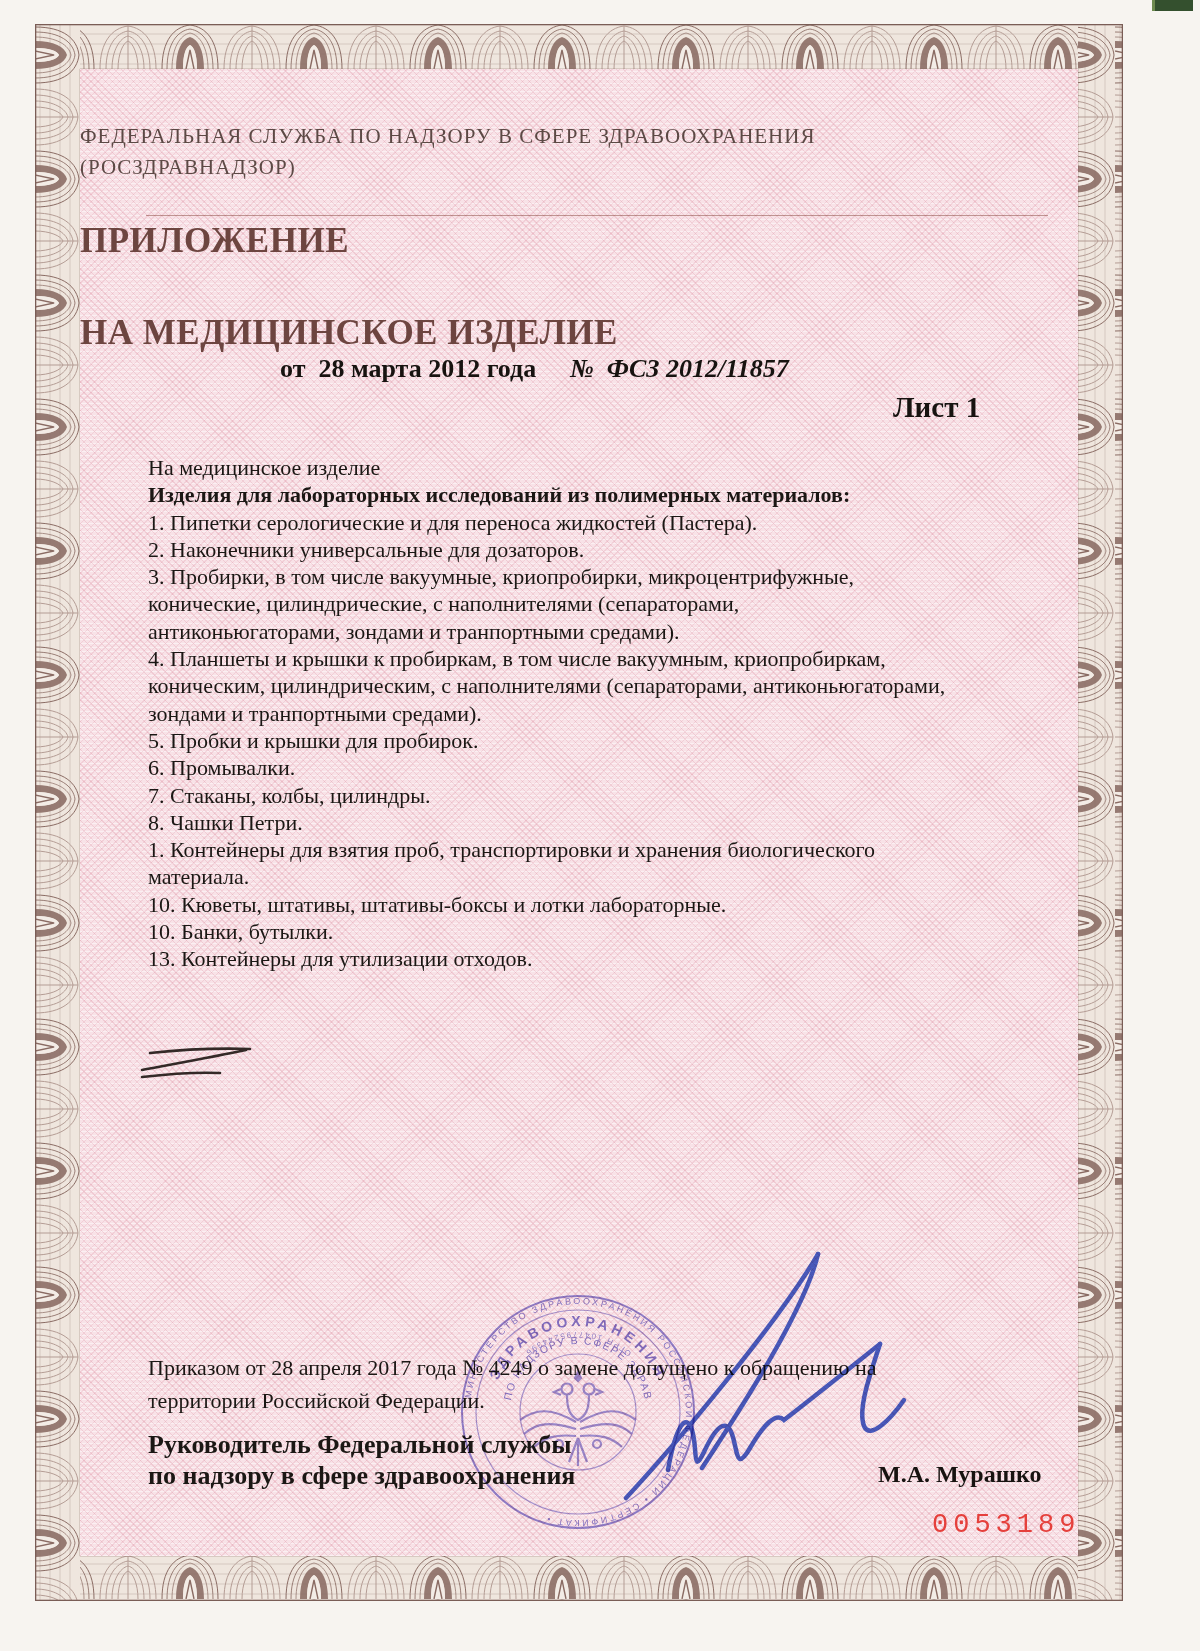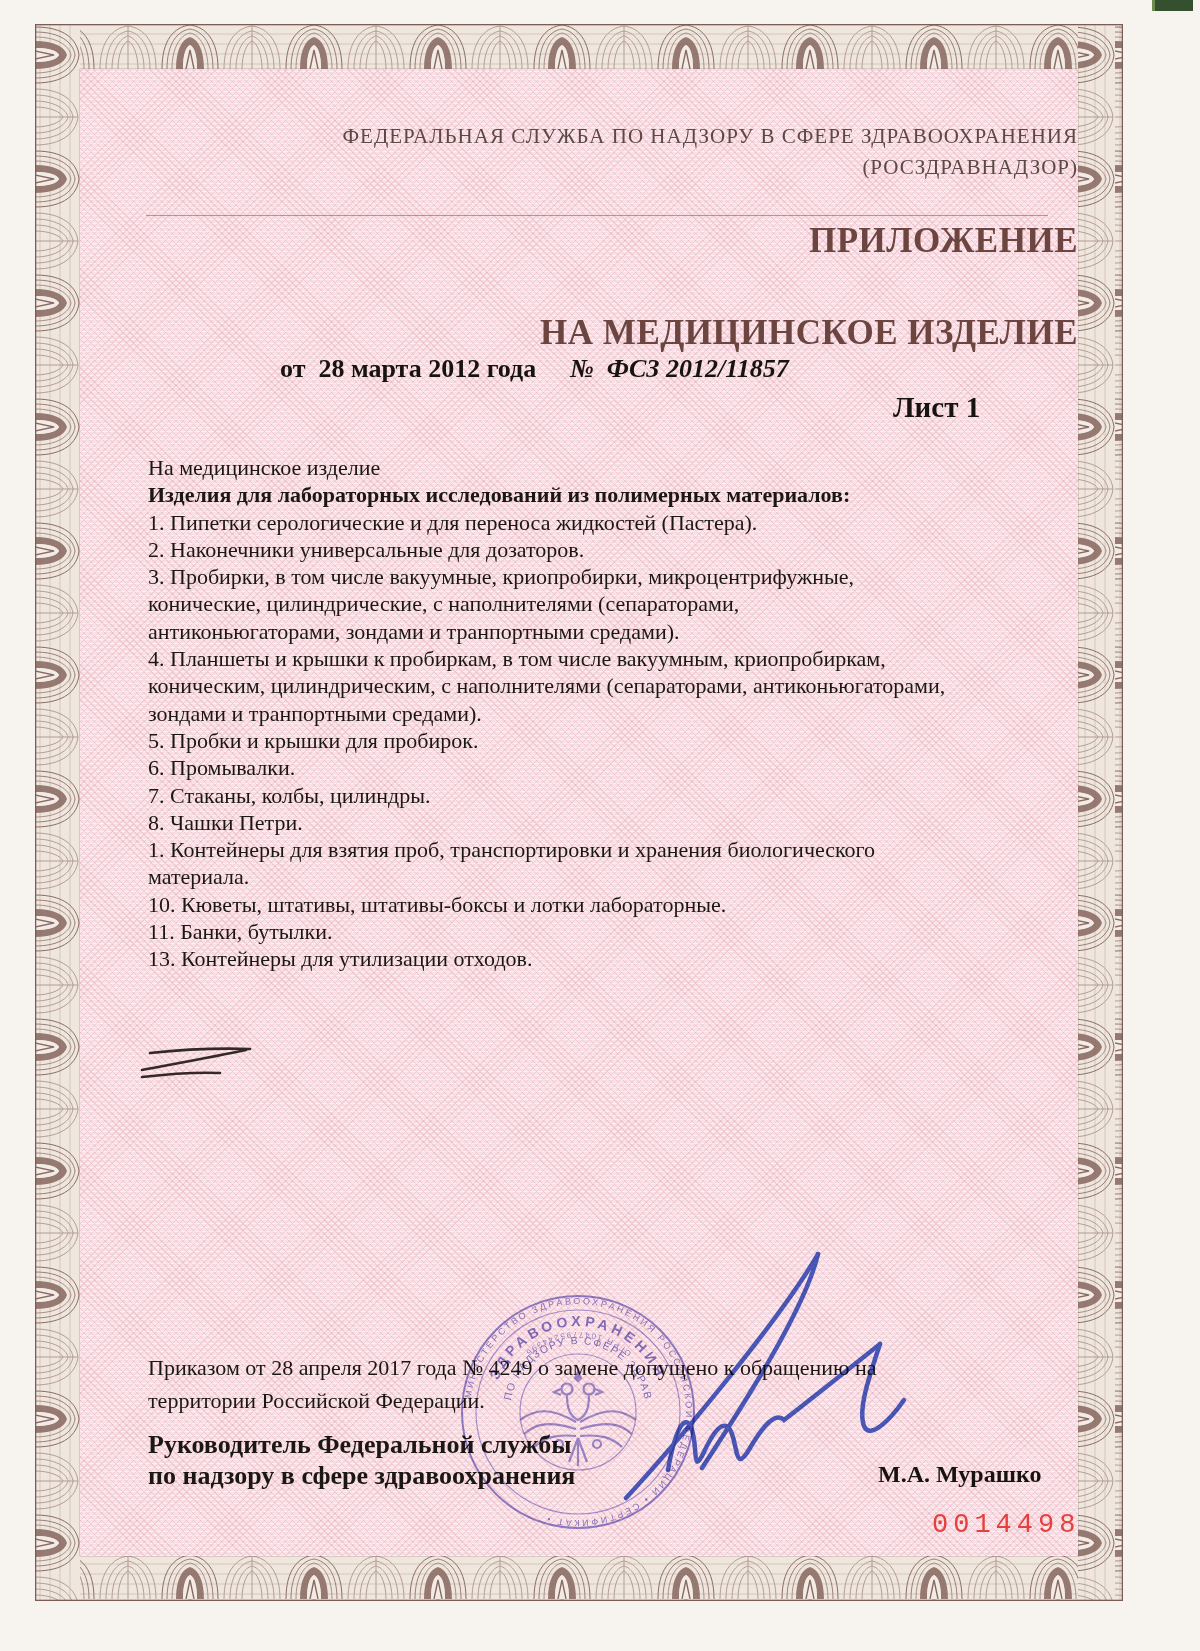--- a/index.html
+++ b/index.html
@@ -11,21 +11,21 @@
   .abs{position:absolute;}
   
   .pink-area{
     position:absolute;left:80px;top:69px;width:998px;height:1487px;
     background-color:#f8e2e7;
     background-image:
       repeating-linear-gradient(45deg, rgba(214,120,142,.22) 0px, rgba(214,120,142,.22) 1px, transparent 1px, transparent 5px),
       repeating-linear-gradient(-45deg, rgba(214,120,142,.18) 0px, rgba(214,120,142,.18) 1px, transparent 1px, transparent 5px),
       repeating-linear-gradient(0deg, rgba(255,255,255,.45) 0px, rgba(255,255,255,.45) 1px, transparent 1px, transparent 4px);
   }
-  .center{left:0;width:100%;text-align:right;}
+  .center{left:0;width:100%;text-align:left;}
   .agency{font-size:21px;letter-spacing:1px;color:#5c4945;}
   .hrule{border-top:1px solid rgba(142,74,68,.55);height:0;}
   .title{font-size:35px;font-weight:bold;color:#6d4540;letter-spacing:.5px;}
   .meta{font-size:26px;font-weight:bold;color:#171310;white-space:pre;}
   .sheet{font-size:29px;font-weight:bold;color:#171310;}
   .body-lines{font-size:22px;line-height:27.3px;color:#1b1714;width:925px;}
   .body-lines .bline{white-space:nowrap;}
   .body-lines .bold{font-weight:bold;}
   .note{font-size:22px;line-height:32.5px;color:#1b1714;}
   .sigpos{font-size:26px;font-weight:bold;line-height:31px;color:#1b1714;}
@@ -144,21 +144,21 @@
         <div class="bline">7. Стаканы, колбы, цилиндры.</div>
 
         <div class="bline">8. Чашки Петри.</div>
 
         <div class="bline">1. Контейнеры для взятия проб, транспортировки и хранения биологического</div>
 
         <div class="bline">материала.</div>
 
         <div class="bline">10. Кюветы, штативы, штативы-боксы и лотки лабораторные.</div>
 
-        <div class="bline">11. Банки, бутылки.</div>
+        <div class="bline">10. Банки, бутылки.</div>
 
 
         <div class="bline">13. Контейнеры для утилизации отходов.</div>
       </div>
 
     <svg class="abs sig-svg" style="left:58px;top:950px;" width="130" height="66" aria-hidden="true">
       <g stroke="#35302c" stroke-width="2.6" fill="none" stroke-linecap="round">
         <path d="M12,34 C40,31 80,29 112,30"></path>
         <path d="M108,31 C75,38 30,46 4,51"></path>
         <path d="M4,58 C30,55 60,53 82,54"></path>
@@ -170,21 +170,21 @@
       <div>территории Российской Федерации.</div>
     </div>
 
     <div class="abs sigpos" style="top:1360px;left:68px;">
       <div>Руководитель Федеральной службы</div>
       <div>по надзору в сфере здравоохранения</div>
     </div>
 
     <div class="abs signer" style="top:1392px;left:798px;">М.А. Мурашко</div>
 
-    <div class="abs serial" style="top:1441px;left:852px;">0014498</div>
+    <div class="abs serial" style="top:1441px;left:852px;">0053189</div>
 
     <svg class="abs seal-svg" style="left:368px;top:1213px;" width="260" height="260" aria-hidden="true">
       <defs>
         <path id="apOuter" d="M22,130 A108,108 0 1 1 238,130 A108,108 0 1 1 22,130"></path>
         <path id="apTop" d="M44,130 A86,86 0 0 1 216,130"></path>
         <path id="apMid" d="M62,130 A68,68 0 0 1 198,130"></path>
         <path id="apBot" d="M210,130 A80,80 0 0 0 50,130"></path>
       </defs>
       <g stroke="#6f63c9" fill="none">
         <circle cx="130" cy="130" r="116" stroke-width="2" opacity=".9"></circle>

